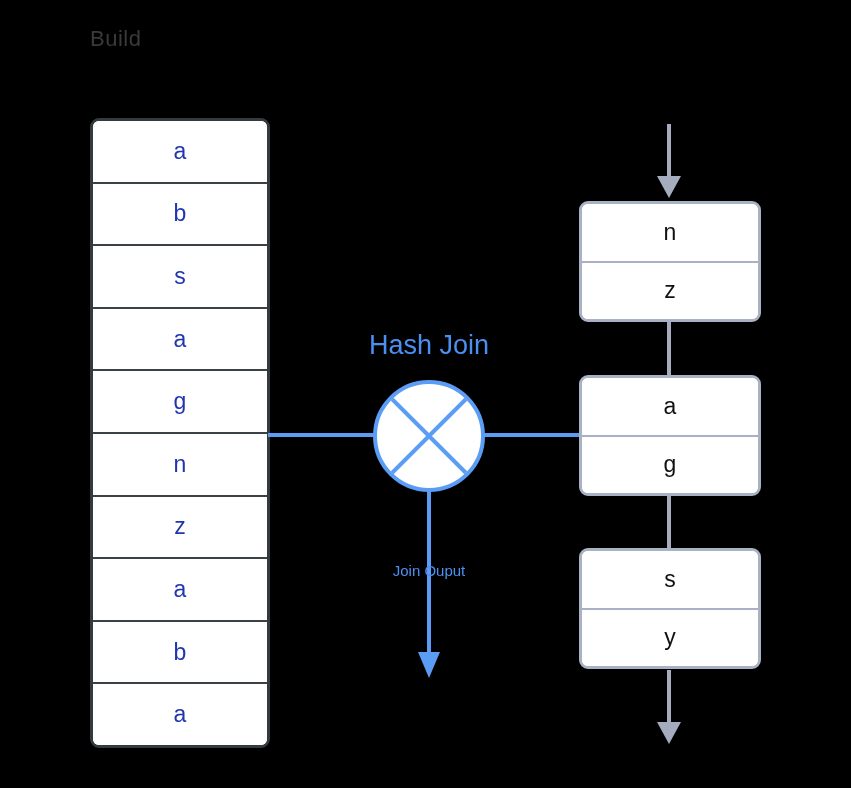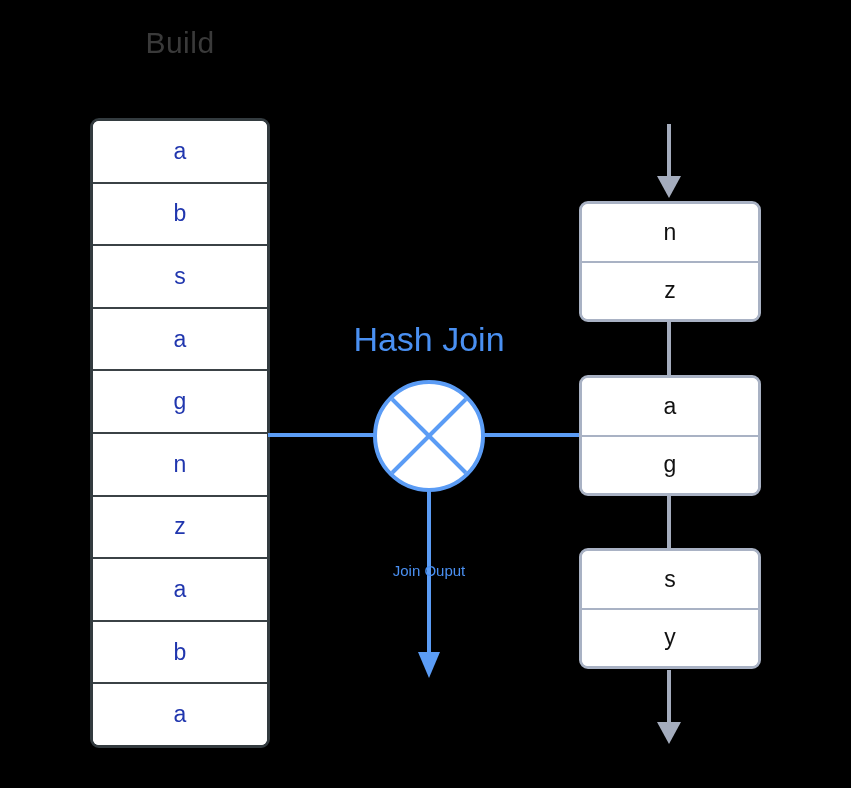--- a/index.html
+++ b/index.html
@@ -14,25 +14,24 @@
     position: relative;
     width: 851px;
     height: 788px;
     background: #000000;
     overflow: hidden;
   }
 
   
   .col-title {
     position: absolute;
-    font-size: 30px;
+    font-size: 22px;
     font-weight: 400;
     color: #3a3a3a;
     letter-spacing: 0.5px;
-    text-align: center;
     white-space: nowrap;
   }
   #build-title { left: 90px;  top: 26px; width: 180px; }
   #probe-title { left: 579px; top: 26px; width: 182px; }
 
   
   #build-column {
     position: absolute;
     left: 90px;
     top: 118px;
@@ -114,24 +113,24 @@
     border-top: 22px solid #a4acbd;
     z-index: 1;
   }
   #gray-arrow-in  { top: 176px; }
   #gray-arrow-out { top: 722px; }
 
   
   #hash-join-label {
     position: absolute;
     left: 329px;
-    top: 320px;
+    top: 330px;
     width: 200px;
     text-align: center;
-    font-size: 34px;
+    font-size: 27px;
     color: #4a90f2;
     white-space: nowrap;
   }
   #hash-join-circle {
     position: absolute;
     left: 373px;
     top: 380px;
     width: 112px;
     height: 112px;
     border-radius: 50%;

